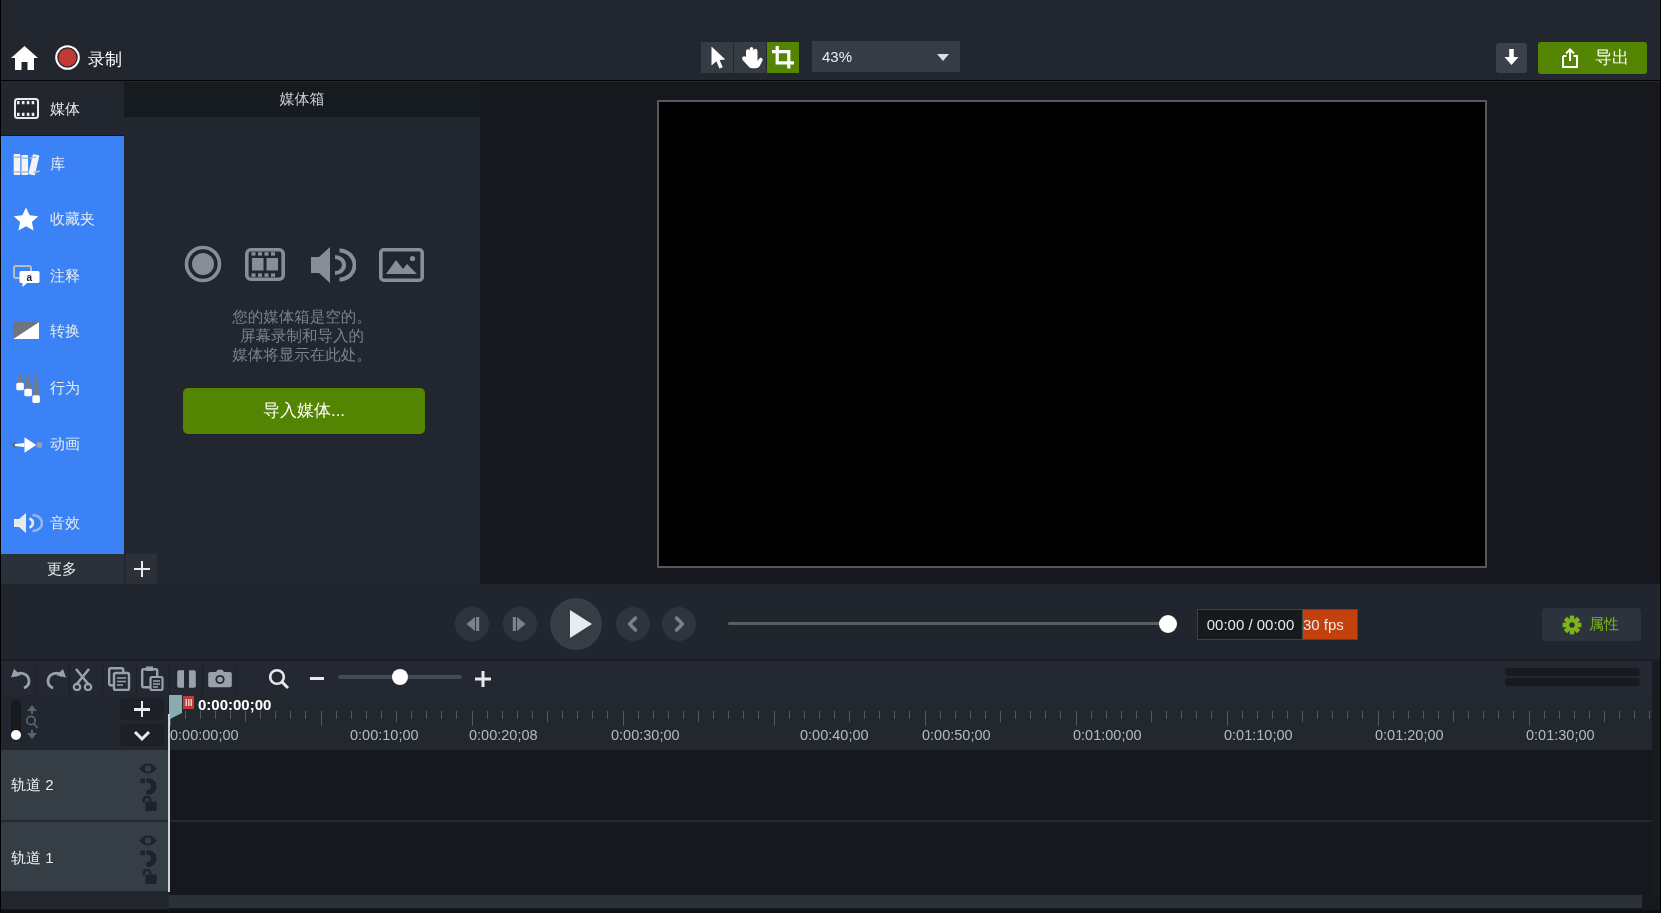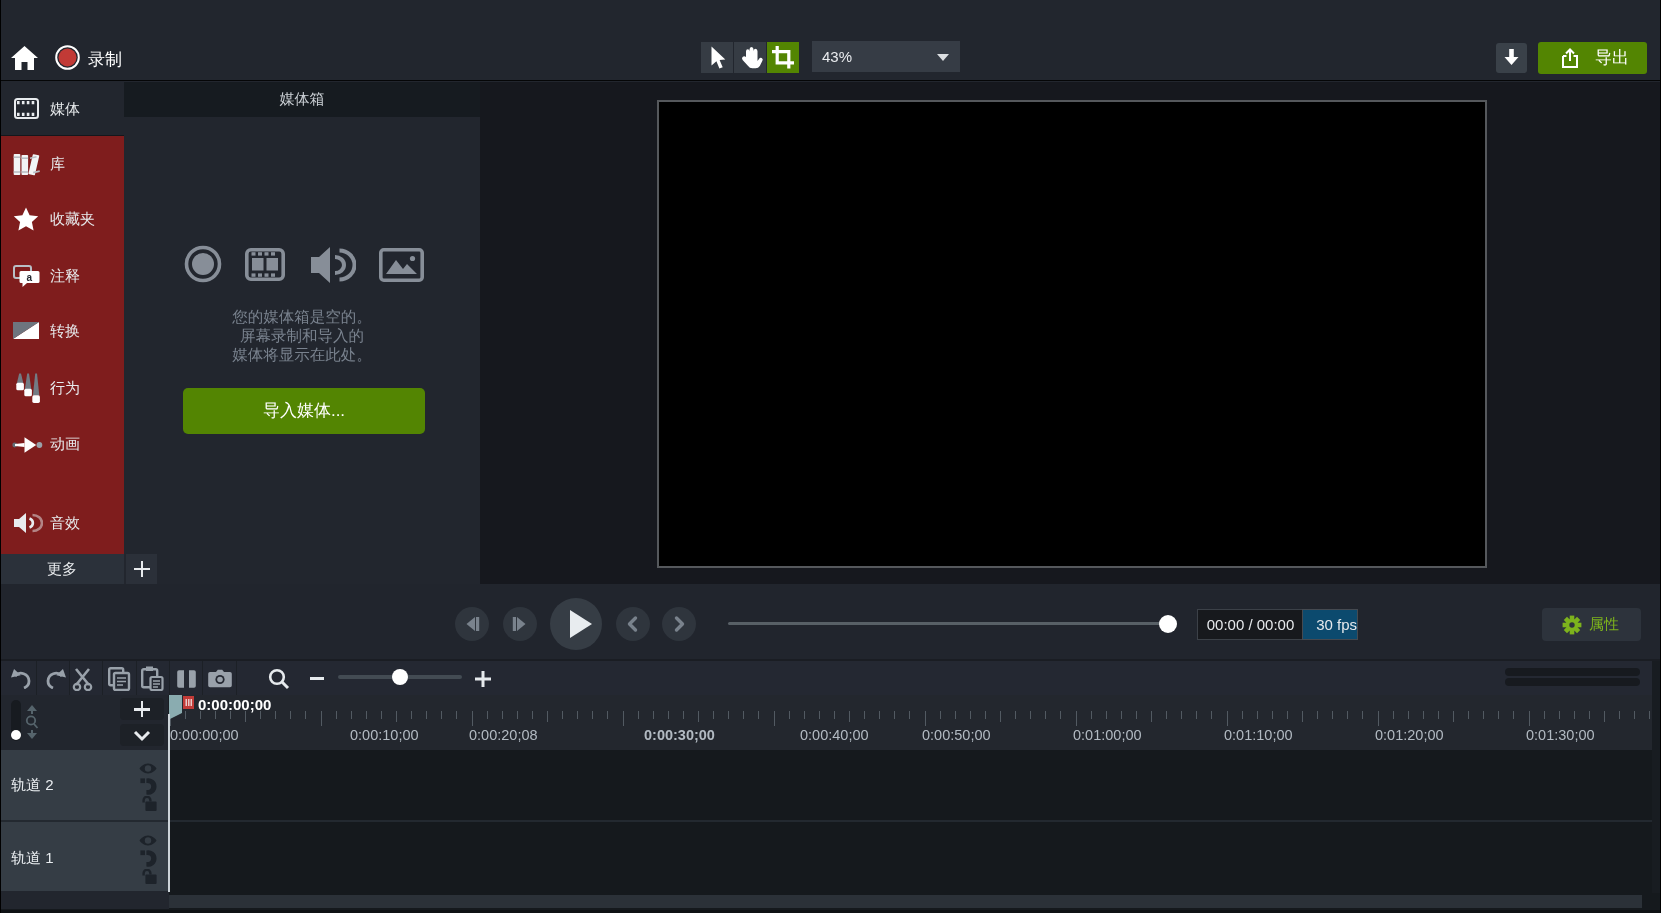--- a/index.html
+++ b/index.html
@@ -26,21 +26,21 @@
 .toolbtn { position:absolute; top:7px; width:32px; height:31px; background:#363c44; }
 #zoomdd { position:absolute; left:812px; top:6px; width:148px; height:31px; background:#363c45; color:#e9ebee; font-size:15px; line-height:31px; }
 #zoomdd span { padding-left:10px; }
 #zoomdd .caret { position:absolute; right:11px; top:13px; width:0; height:0; border-left:6px solid transparent; border-right:6px solid transparent; border-top:7px solid #dcdfe2; }
 #dlbtn { position:absolute; left:1496px; top:8px; width:31px; height:30px; background:#3a4149; border-radius:3px; }
 #exportbtn { position:absolute; left:1538px; top:7px; width:109px; height:32px; background:#538502; border-radius:3px; color:#fff; font-size:17px; }
 #exportbtn .lbl { position:absolute; left:57px; top:4px; }
 
 
 #content { left:0; top:82px; width:1661px; height:502px; background:#16181e; }
-#sidebar { position:absolute; left:0; top:0; width:124px; height:502px; background:#7f1d1d; }
+#sidebar { position:absolute; left:0; top:0; width:124px; height:502px; background:#3b82f6; }
 #seltab { position:absolute; left:0; top:0; width:124px; height:54px; background:#22262e; border-bottom:1px solid #14171c; }
 .sbitem { position:absolute; left:0; width:124px; height:54px; color:#e7eaec; font-size:15px; }
 .sbitem .txt { position:absolute; left:50px; top:50%; margin-top:-9px; }
 #more { position:absolute; left:0; top:472px; width:124px; height:30px; background:#2b313a; color:#e7eaec; font-size:15px; line-height:29px; text-align:center; }
 
 #panel { position:absolute; left:124px; top:0; width:356px; height:502px; background:#22262e; }
 #panelhdr { position:absolute; left:0; top:0; width:356px; height:35px; background:#161b20; color:#ccd1d6; font-size:15px; line-height:34px; text-align:center; }
 #paneltext { position:absolute; left:0; top:225px; width:356px; text-align:center; color:#79828e; font-size:15.5px; line-height:19px; }
 #importbtn { position:absolute; left:59px; top:306px; width:242px; height:46px; background:#538502; border-radius:5px; color:#fff; font-size:17px; text-align:center; line-height:45px; }
 #panelbottom { position:absolute; left:0; top:472px; width:356px; height:30px; background:#22262e; }
@@ -51,21 +51,21 @@
 #canvas { position:absolute; left:480px; top:0; width:1181px; height:502px; background:#16181e; }
 #stage { position:absolute; left:177px; top:18px; width:830px; height:468px; background:#000; border:2px solid #55585c; }
 
 
 #playbar { left:0; top:584px; width:1661px; height:75px; background:#21252d; }
 .pbtn { position:absolute; border-radius:50%; background:#2f353d; }
 #sliderline { position:absolute; left:728px; top:38px; width:440px; height:3px; background:#586066; border-radius:2px; }
 #sliderknob { position:absolute; left:1159px; top:31px; width:18px; height:18px; border-radius:50%; background:#fff; }
 #timebox { position:absolute; left:1197px; top:25px; width:160px; height:31px; background:#17191d; border:1px solid #3c4148; color:#e6e9ec; font-size:15px; }
 #timebox .t { position:absolute; left:0px; top:0; width:105px; text-align:center; line-height:29px; }
-#fpsbox { position:absolute; left:104px; top:-1px; width:56px; height:31px; background:#0c4a6e; border:1px solid #454a51; text-align:right; line-height:29px; }
+#fpsbox { position:absolute; left:104px; top:-1px; width:56px; height:31px; background:#c2410c; border:1px solid #454a51; text-align:left; line-height:29px; }
 #propbtn { position:absolute; left:1542px; top:24px; width:99px; height:33px; background:#2d333c; border-radius:4px; }
 #propbtn .lbl { position:absolute; left:47px; top:7px; color:#7db31d; font-size:15px; }
 
 
 #tltoolbar { left:0; top:659px; width:1661px; height:36px; background:#242832; border-top:2px solid #1a1d23; }
 .sep { position:absolute; top:0px; width:1px; height:34px; background:#1c2026; }
 #tlscroll1 { position:absolute; left:1505px; top:7px; width:135px; height:8px; background:#171a1f; border-radius:4px; }
 #tlscroll2 { position:absolute; left:1505px; top:17px; width:135px; height:8px; background:#171a1f; border-radius:4px; }
 #zoomtrack { position:absolute; left:338px; top:14px; width:124px; height:4px; background:#434b53; border-radius:2px; }
 #zoomknob { position:absolute; left:392px; top:8px; width:16px; height:16px; border-radius:50%; background:#fff; }
@@ -449,21 +449,21 @@
         <div class="tick" style="left:1389.7px; height:8px;"></div>
         <div class="tick" style="left:1404.8px; height:8px;"></div>
         <div class="tick" style="left:1419.9px; height:8px;"></div>
         <div class="tick" style="left:1435.0px; height:11px;"></div>
         <div class="tick" style="left:1450.1px; height:8px;"></div>
         <div class="tick" style="left:1465.2px; height:8px;"></div>
         <div class="tick" style="left:1480.3px; height:8px;"></div>
         <div class="rlabel" style="left:1px;">0:00:00;00</div>
         <div class="rlabel" style="left:149px;margin-left:32px;">0:00:10;00</div>
         <div class="rlabel" style="left:300px;">0:00:20;08</div>
-        <div class="rlabel" style="left:475px;font-weight:bold;">0:00:30;00</div>
+        <div class="rlabel" style="left:442px;">0:00:30;00</div>
         <div class="rlabel" style="left:631px;text-align:right;">0:00:40;00</div>
         <div class="rlabel" style="left:753px;">0:00:50;00</div>
         <div class="rlabel" style="left:904px;">0:01:00;00</div>
         <div class="rlabel" style="left:1055px;">0:01:10;00</div>
         <div class="rlabel" style="left:1206px;">0:01:20;00</div>
         <div class="rlabel" style="left:1357px;">0:01:30;00</div>
         <svg style="position:absolute;left:0;top:-1px;" width="26" height="26">
           <polygon points="0,1 13,1 13,19 1,25 0,25" fill="#8aacb0"></polygon>
           <rect x="14" y="2" width="11" height="13" fill="#c23b38"></rect>
           <rect x="16.5" y="5" width="1.5" height="7" fill="#e9c9c8"></rect>

